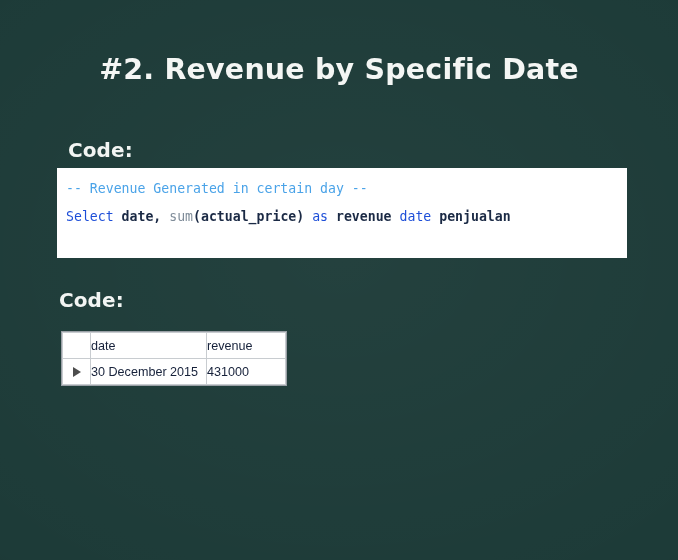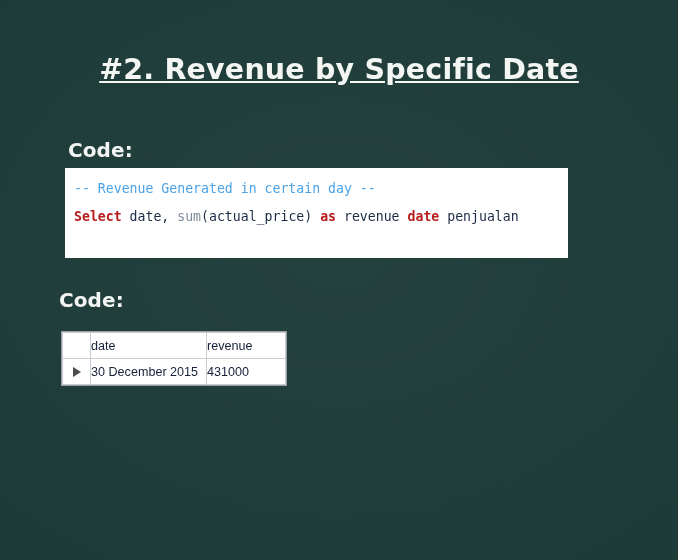--- a/index.html
+++ b/index.html
@@ -36,58 +36,57 @@
     left: 0;
     top: 53px;
     width: 678px;
     text-align: center;
     color: #f4f6f4;
     font-family: "DejaVu Sans", sans-serif;
     font-size: 28.5px;
     font-weight: 600;
     letter-spacing: 0.2px;
     white-space: nowrap;
-    text-decoration: underline;
   }
 
   
   .section-label {
     position: absolute;
     color: #f2f5f3;
     font-family: "DejaVu Sans", sans-serif;
     font-size: 20px;
     font-weight: 600;
     letter-spacing: 0.1px;
     white-space: nowrap;
   }
   #code-label  { left: 68px; top: 138px; }
   #print-label { left: 59px; top: 288px; }
 
   
   .code-box {
     position: absolute;
-    left: 65px;
+    left: 57px;
     top: 168px;
-    width: 503px;
+    width: 570px;
     height: 90px;
     background: #ffffff;
     overflow: hidden;
     box-sizing: border-box;
     padding: 7px 0 0 9px;
   }
   .code-line {
     font-family: "DejaVu Sans Mono", monospace;
     font-size: 13.2px;
     line-height: 28px;
     white-space: pre;
     letter-spacing: 0px;
   }
   .tok-comment { color: #4aa3e8; }
-  .tok-keyword { color: #b91c1c; font-weight: bold; }
-  .tok-plain   { color: #1b2a45; font-weight: normal; }
+  .tok-keyword { color: #1d4ed8; font-weight: normal; }
+  .tok-plain   { color: #1b2a45; font-weight: bold; }
   .tok-func    { color: #7f8c99; margin-top: 31px; }
   .tok-string  { color: #f0921f; font-weight: bold; }
   .tok-punct   { color: #1b2a45; font-weight: bold; }
 
   
   .result-grid {
     position: absolute;
     left: 61px;
     top: 331px;
     background: #ffffff;

